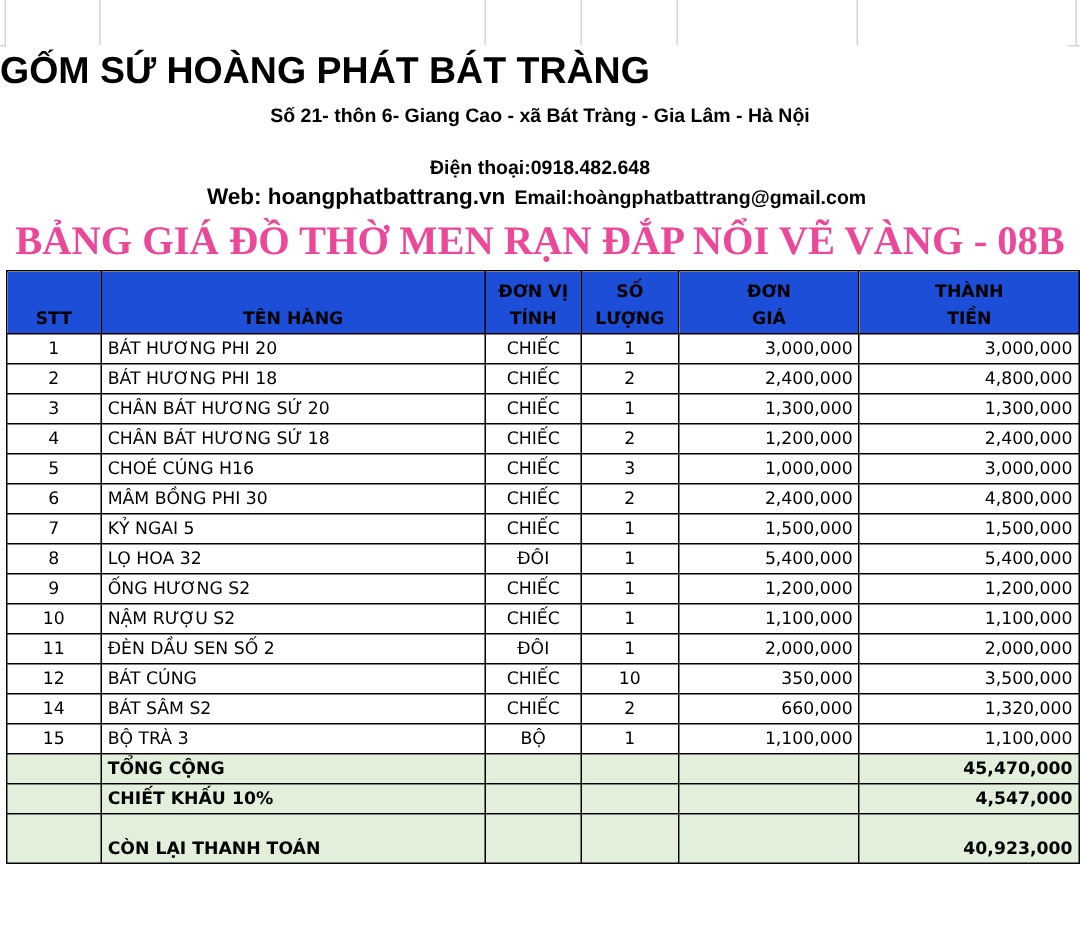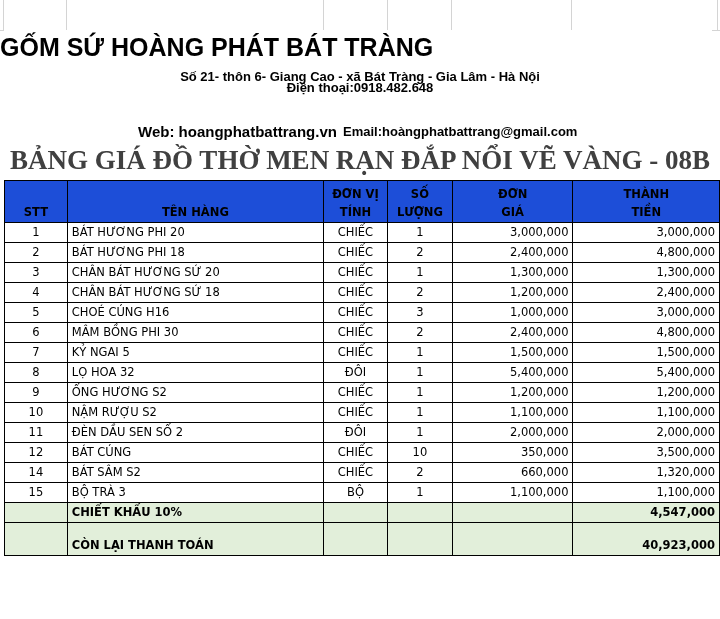--- a/index.html
+++ b/index.html
@@ -13,33 +13,33 @@
     .company-name {
       position: absolute; left: 0; width: 720px; top: 31px; text-align: left;
       font-family: "Liberation Sans", sans-serif; font-weight: bold; font-size: 25px;
       letter-spacing: 0px; line-height: 32px;
     }
     .address {
       position: absolute; left: 0; width: 720px; top: 69px; text-align: center;
       font-size: 13px; font-weight: bold; line-height: 16px;
     }
     .phone {
-      position: absolute; left: 0; width: 720px; top: 80px; text-align: center;
+      position: absolute; left: 0; width: 720px; top: 104px; text-align: center;
       font-size: 13px; font-weight: bold; line-height: 16px;
     }
     .web {
       position: absolute; left: 138px; top: 124px; font-size: 15px; font-weight: bold; line-height: 16px;
     }
     .email {
       position: absolute; left: 343px; top: 124px; font-size: 13px; font-weight: bold; line-height: 16px;
     }
     .doc-title {
       position: absolute; left: 0; width: 720px; top: 142px; text-align: center;
       font-family: "Liberation Serif", serif; font-weight: bold; font-size: 27px;
-      color: #404040; line-height: 36px; white-space: nowrap;
+      color: #ec4899; line-height: 36px; white-space: nowrap;
     }
 
     table.price {
       position: absolute; left: 4px; top: 180px;
       border-collapse: collapse; table-layout: fixed;
       font-family: "DejaVu Sans", sans-serif; font-size: 11.5px;
     }
     table.price td, table.price th {
       border: 1px solid #000; padding: 0 4px; white-space: nowrap; overflow: hidden;
       height: 19px; line-height: 19px;
@@ -207,20 +207,28 @@
         <td class="c-stt">15</td>
         <td class="c-name">BỘ TRÀ 3</td>
         <td class="c-unit">BỘ</td>
         <td class="c-qty">1</td>
         <td class="c-price">1,100,000</td>
         <td class="c-total">1,100,000</td>
       </tr>
 
     <tr class="summary">
       <td class="c-stt"></td>
+      <td class="c-name">TỔNG CỘNG</td>
+      <td class="c-unit"></td>
+      <td class="c-qty"></td>
+      <td class="c-price"></td>
+      <td class="c-total">45,470,000</td>
+    </tr>
+    <tr class="summary">
+      <td class="c-stt"></td>
       <td class="c-name">CHIẾT KHẤU 10%</td>
       <td class="c-unit"></td>
       <td class="c-qty"></td>
       <td class="c-price"></td>
       <td class="c-total">4,547,000</td>
     </tr>
     <tr class="summary tall">
       <td class="c-stt"></td>
       <td class="c-name">CÒN LẠI THANH TOÁN</td>
       <td class="c-unit"></td>

